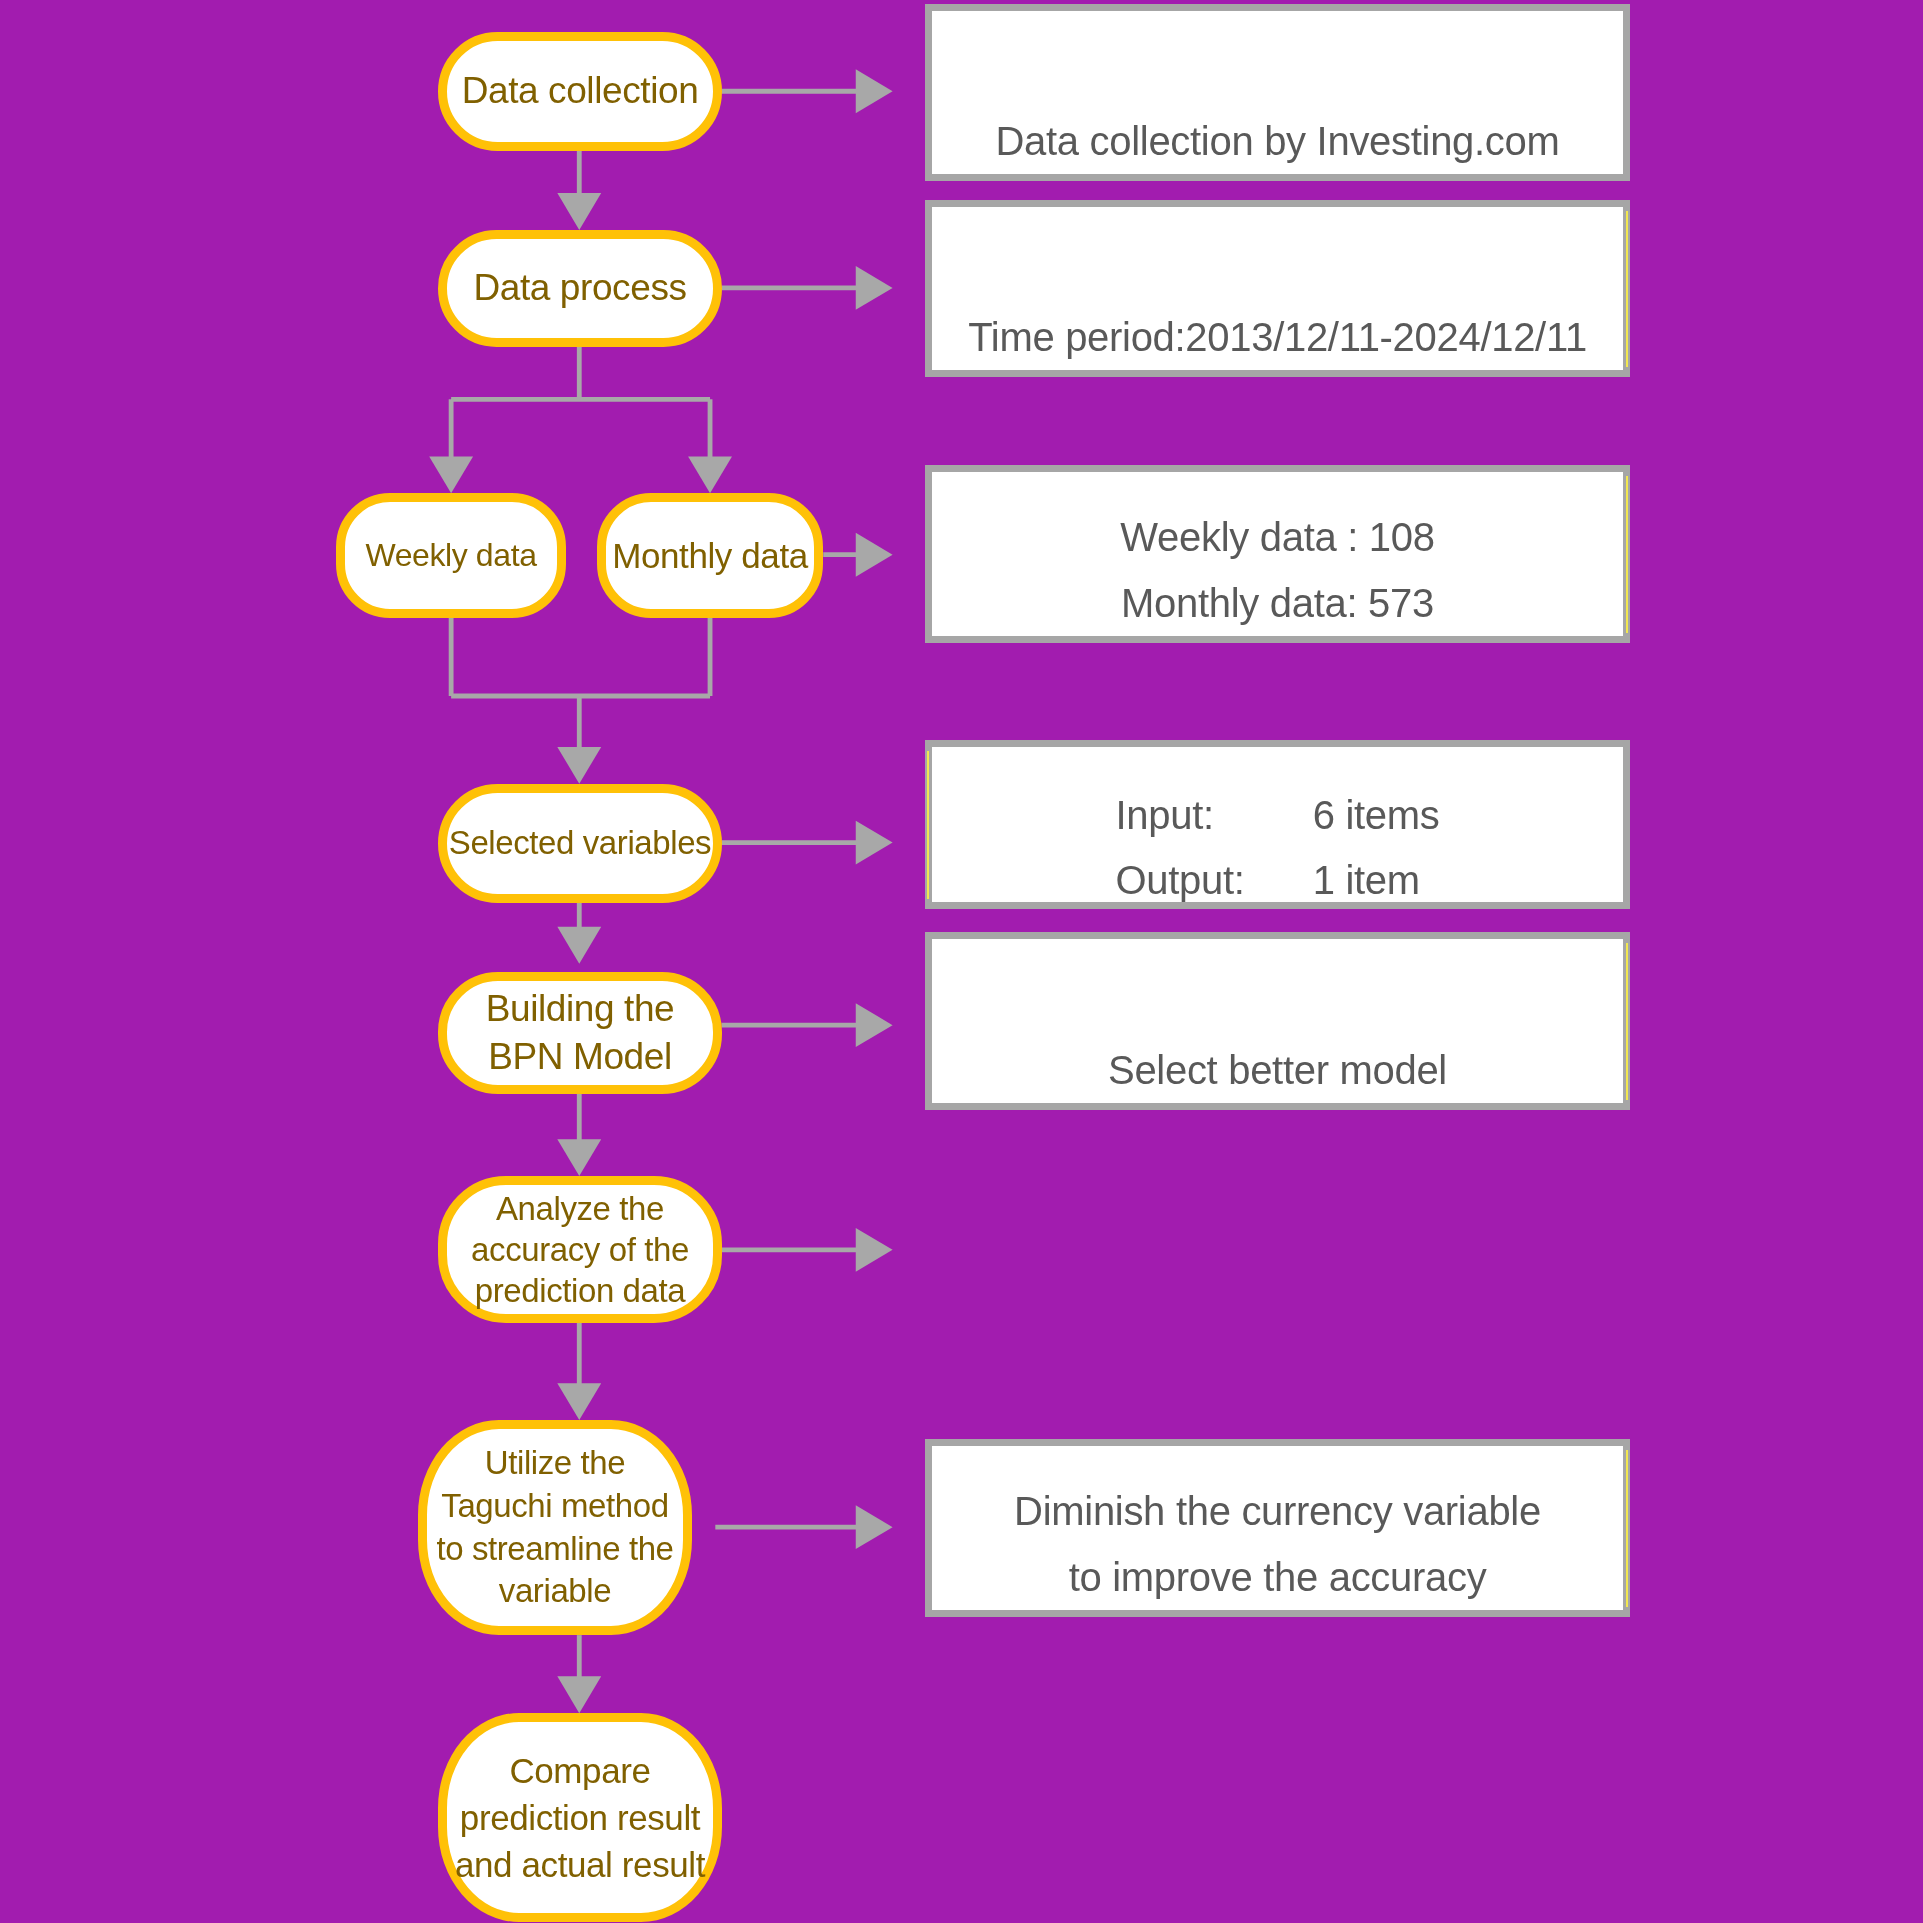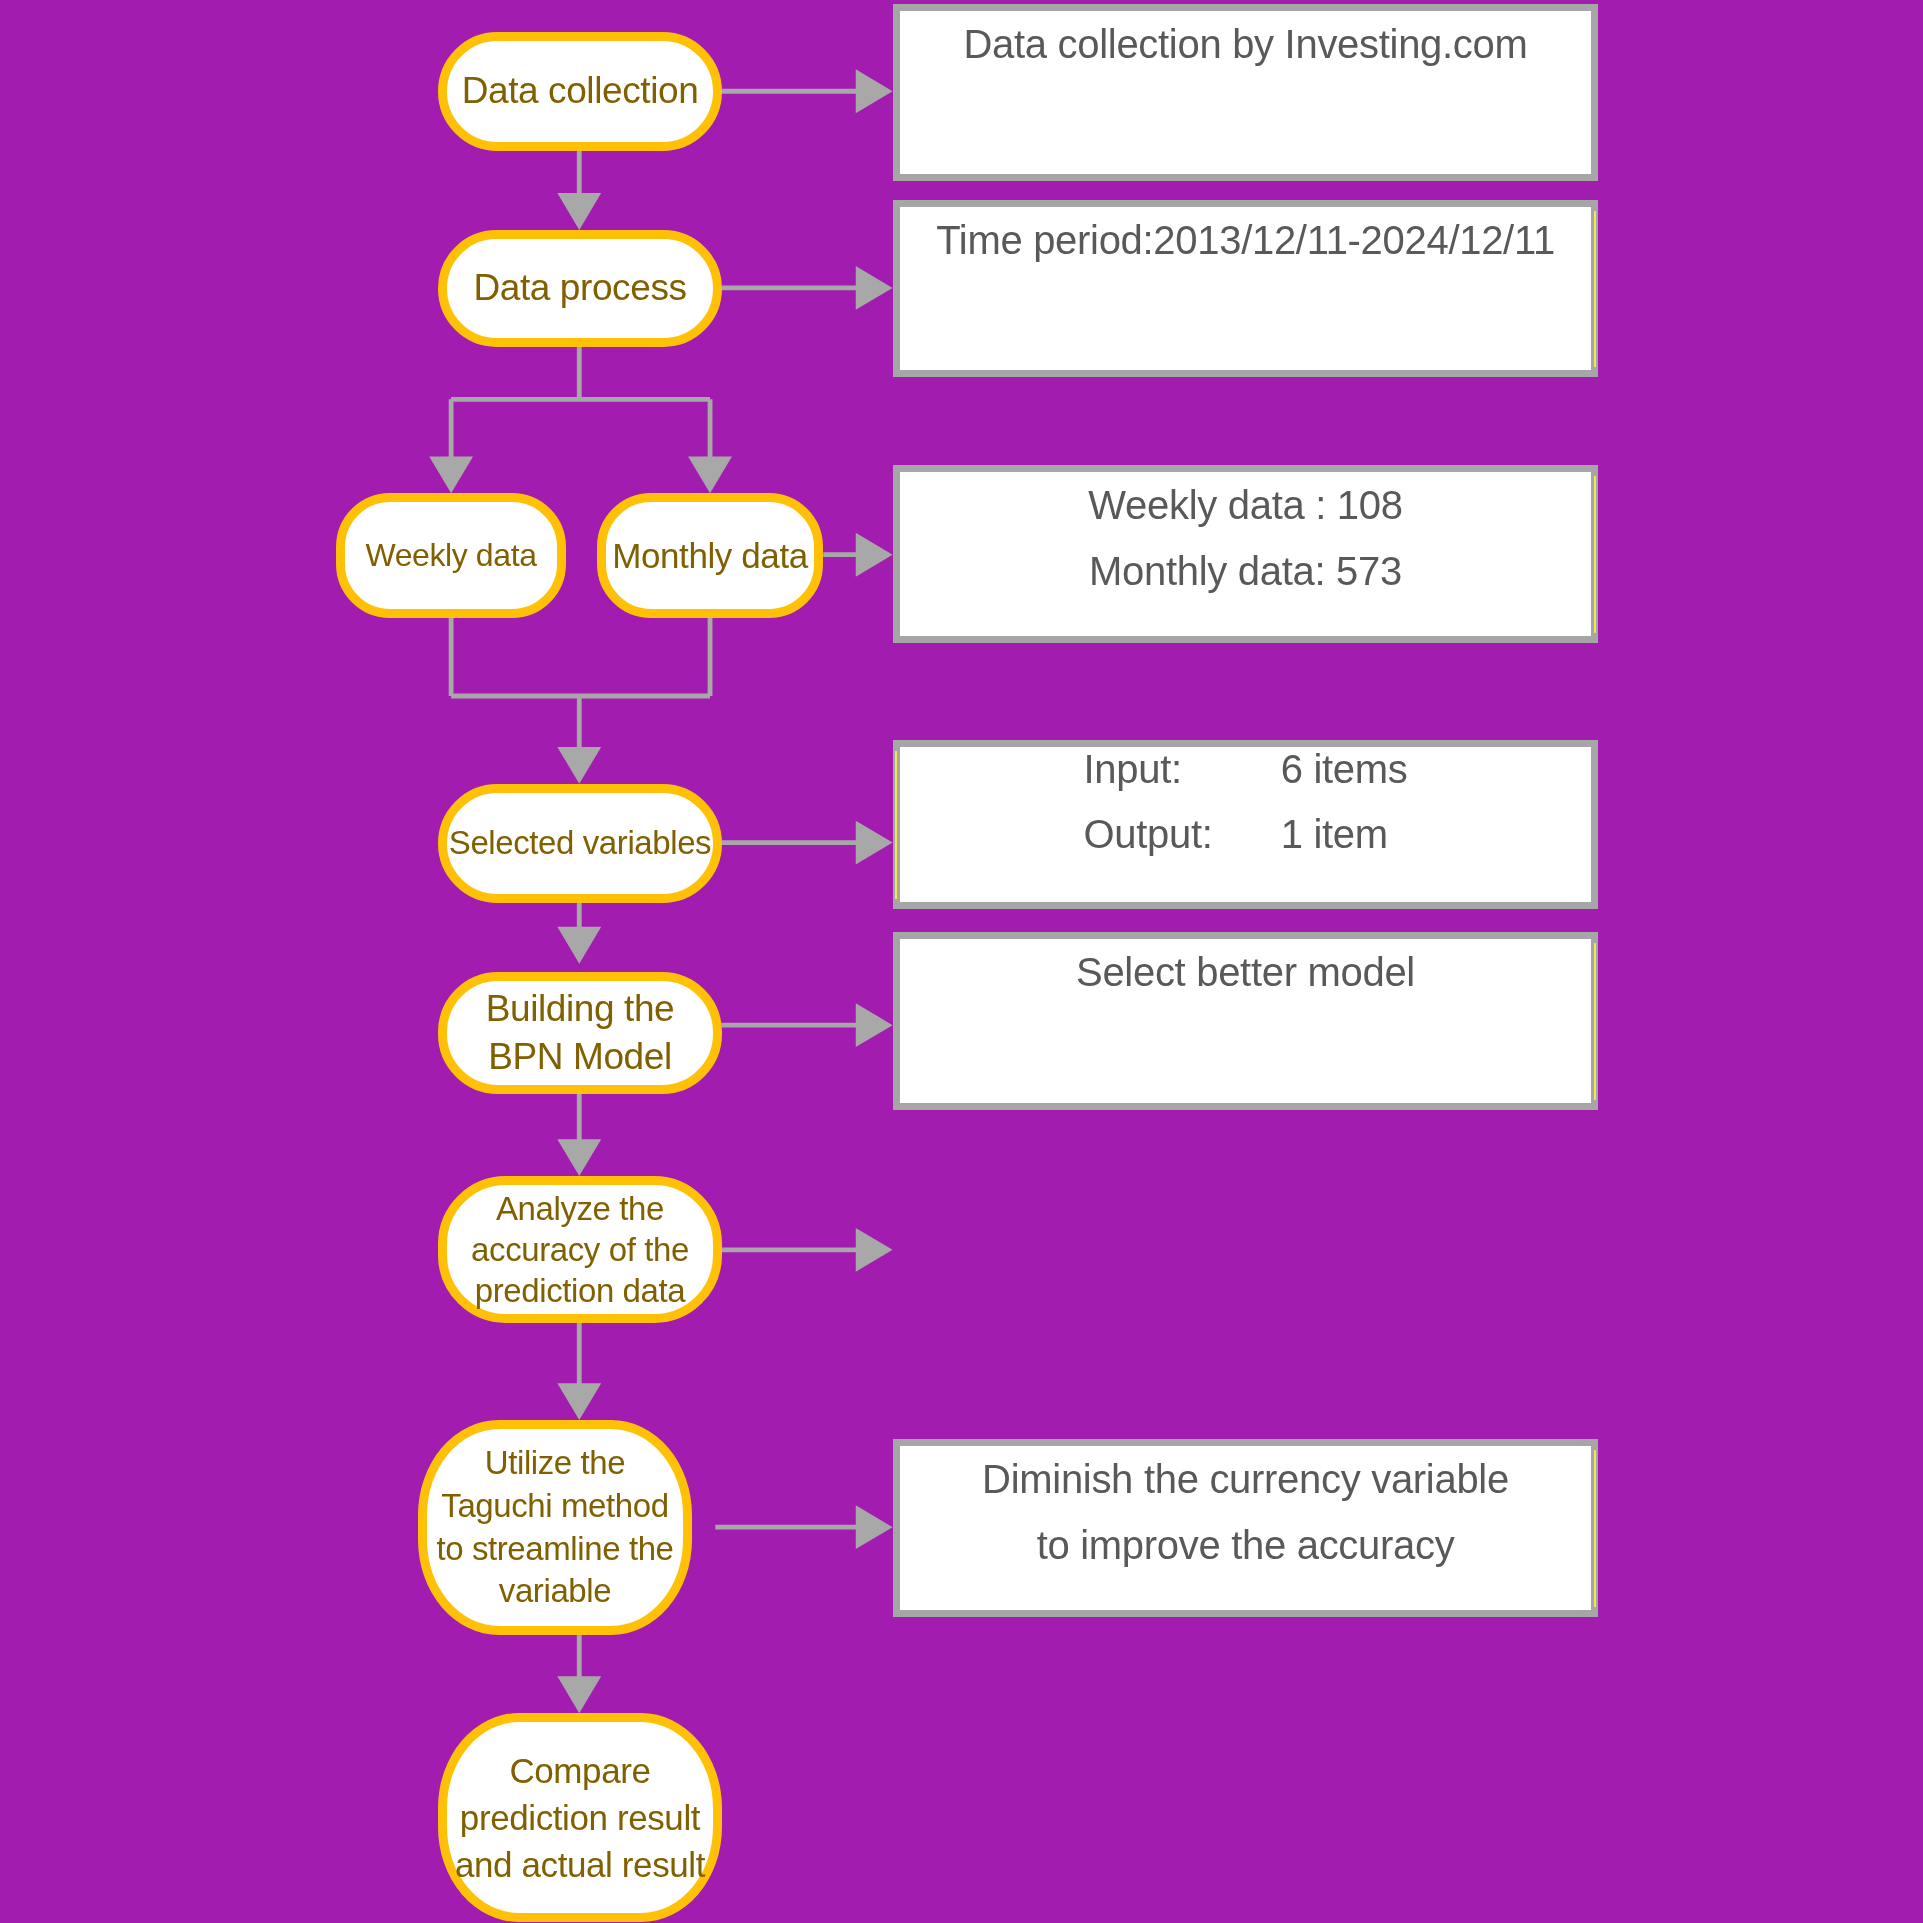--- a/index.html
+++ b/index.html
@@ -33,26 +33,27 @@
     white-space:pre-line;
     line-height:1.3;
     letter-spacing:-0.4px;
   }
   .gbox{
     position:absolute;
     box-sizing:border-box;
     background:#ffffff;
     border:7px solid var(--box-border);
     color:var(--box-text);
-    display:flex;align-items:flex-start;justify-content:center;
+    display:flex;align-items:flex-end;justify-content:center;
     text-align:center;
     white-space:pre-line;
     font-size:40px;
     line-height:1.65;
     letter-spacing:-0.3px;
+    margin-left:32px;
   }
   .gbox.accent-right::after{
     content:"";position:absolute;top:3.5px;bottom:3.5px;right:-5.3px;width:2.6px;
     background:var(--accent);
   }
   .gbox.accent-left::after{
     content:"";position:absolute;top:3.5px;bottom:3.5px;left:-5.3px;width:2.6px;
     background:var(--accent);
   }
 

